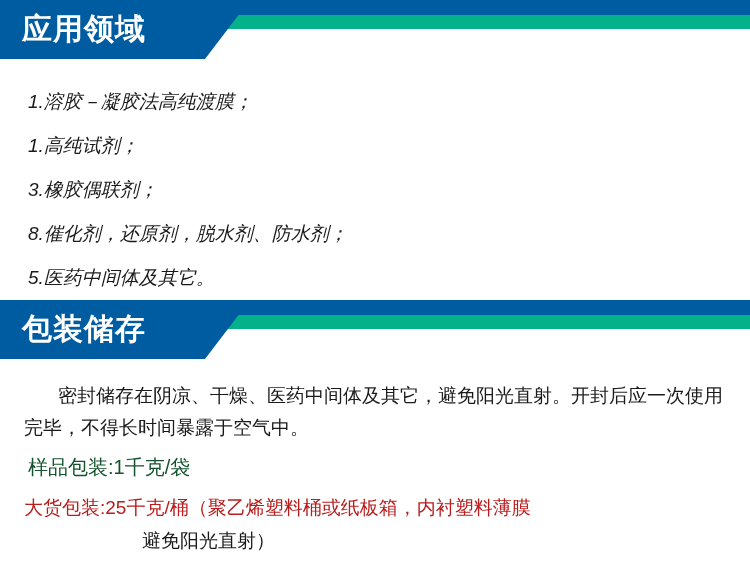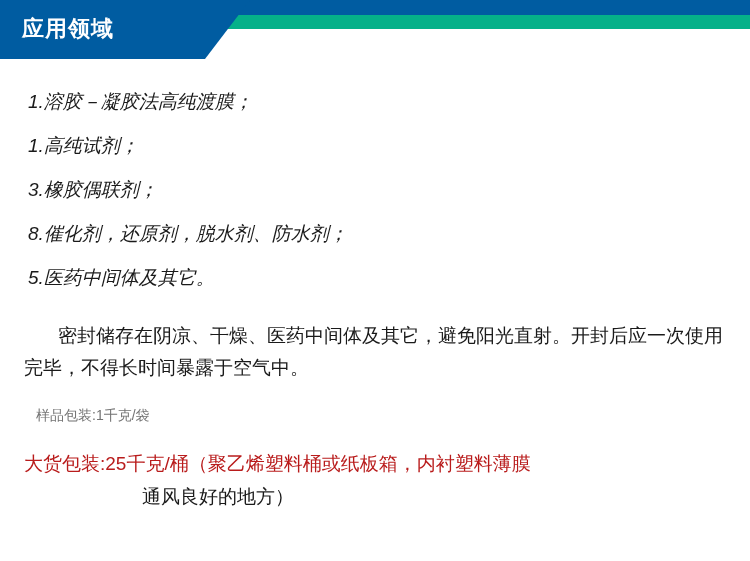--- a/index.html
+++ b/index.html
@@ -51,21 +51,21 @@
     height: 59px;
     background: #005ca1;
     -webkit-clip-path: polygon(0 0, 250px 0, 205px 59px, 0 59px);
     clip-path: polygon(0 0, 250px 0, 205px 59px, 0 59px);
   }
   .banner-title {
     position: absolute;
     left: 22px;
     top: 8px;
     color: #ffffff;
-    font-size: 22px;
+    font-size: 30px;
     line-height: 42px;
     font-weight: bold;
     letter-spacing: 1px;
     white-space: nowrap;
   }
 
   
   .section-body {
     padding: 0 0 0 0;
   }
@@ -87,24 +87,24 @@
     padding: 20px 26px 0 24px;
   }
   .storage-paragraph {
     font-size: 19px;
     line-height: 32px;
     color: #1a1a1a;
     margin: 0;
     text-indent: 34px;
   }
   .pack-line {
-    font-size: 14px;
+    font-size: 20px;
     line-height: 39px;
-    color: #737373;
-    margin: 12px;
+    color: #14532d;
+    margin: 4px;
     white-space: nowrap;
   }
   .pack-line-wrap {
     font-size: 19px;
     line-height: 33px;
     color: #b91c1c;
     margin: 0;
   }
   .pack-line-cont {
     font-size: 19px;
@@ -130,21 +130,27 @@
   <div class="section-body">
     <ul class="feature-list">
       <li class="feature-item">1.溶胶－凝胶法高纯渡膜；</li>
       <li class="feature-item">1.高纯试剂；</li>
       <li class="feature-item">3.橡胶偶联剂；</li>
       <li class="feature-item">8.催化剂，还原剂，脱水剂、防水剂；</li>
       <li class="feature-item">5.医药中间体及其它。</li>
     </ul>
   </div>
 
+  <div class="section-banner">
+    <div class="banner-strip-blue"></div>
+    <div class="banner-strip-green"></div>
+    <div class="banner-tab"></div>
+    <div class="banner-title">包装储存</div>
+  </div>
 
   <div class="storage-block">
     <p class="storage-paragraph">密封储存在阴凉、干燥、医药中间体及其它，避免阳光直射。开封后应一次使用完毕，不得长时间暴露于空气中。</p>
     <p class="pack-line">样品包装:1千克/袋</p>
     <p class="pack-line-wrap">大货包装:25千克/桶（聚乙烯塑料桶或纸板箱，内衬塑料薄膜</p>
-    <p class="pack-line-cont">通风良好的地方）</p>
+    <p class="pack-line-cont">避免阳光直射）</p>
   </div>
 
 </div>
 
 </body></html>

